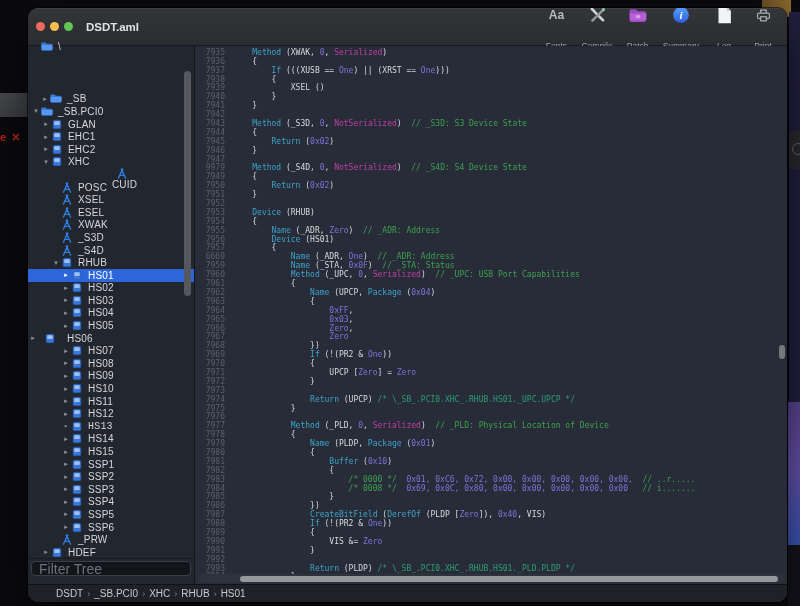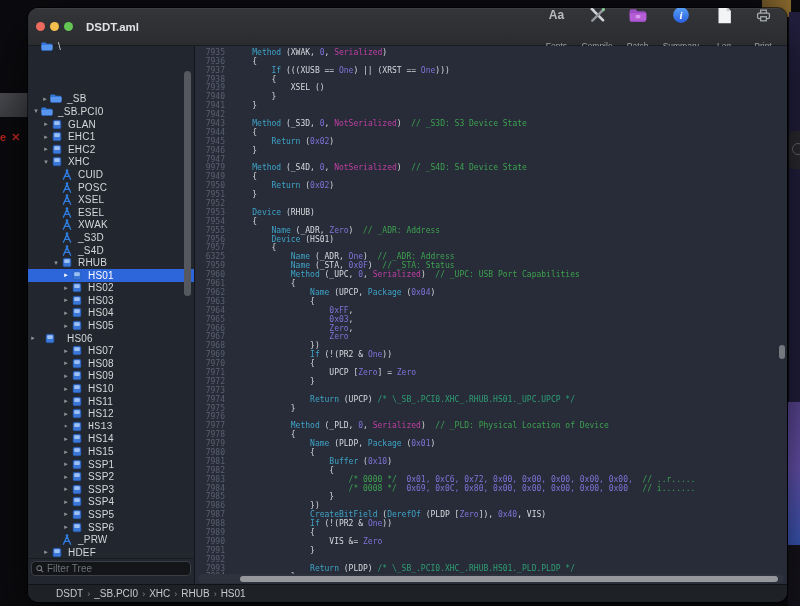--- a/index.html
+++ b/index.html
@@ -36,21 +36,21 @@
   .trow.sel{background:#2c66da;color:#fff}
   .chev{width:10px;font-size:7px;color:#8f9398;text-align:center;flex:0 0 auto;line-height:10px}
   .sel .chev{color:#fff}
   .tico{width:13px;height:11px;flex:0 0 auto;display:flex;align-items:center}
   .tico svg{width:12px;height:11px}
   .tlabel{margin-left:4px;letter-spacing:.2px}
   .side-scroll{position:absolute;right:3px;top:25px;width:7px;height:225px;background:#55585f;border-radius:4px}
 
   .filter-row{flex:0 0 auto;height:20px;padding:2px 3px 3px;border-top:1px solid #191b20}
   .filter-field{height:13px;background:#141519;border:1px solid #3b3e45;border-radius:4px;display:flex;align-items:center;padding:0 4px;gap:3px}
-  .filter-field input{flex:1;background:transparent;border:none;outline:none;color:#a7aaad;font-size:10px;font-family:"Liberation Sans",sans-serif;padding:0}
+  .filter-field input{flex:1;background:transparent;border:none;outline:none;color:#a7aaad;font-size:14px;font-family:"Liberation Sans",sans-serif;padding:0}
   .filter-field input::placeholder{color:#6e7278}
 
   
   .editor{flex:1;position:relative;background:#272c38;overflow:hidden}
   .codewrap{position:absolute;left:0;right:0;top:-6px}
   .line{height:8.9px;display:flex;font-family:"DejaVu Sans Mono",monospace;font-size:8px;line-height:8.9px;white-space:pre}
   .lnum{width:30px;text-align:right;color:#58606f;flex:0 0 auto}
   .lcode{margin-left:8px}
   .k{color:#3fa3c7}.n{color:#7d74d9}.s{color:#bf3fa3}.c{color:#3da14f}.t{color:#2f9d74}.w{color:#d6d9de}
   .htrack{position:absolute;bottom:1px;left:3px;right:3px;height:9px;background:#2e323d;border-radius:5px}
@@ -218,21 +218,21 @@
             <span class="chev">▾</span>
             <span class="tico">
               <svg viewBox="0 0 16 13">
                 <rect x="2.8" y=".8" width="10.4" height="11.4" rx="2" fill="#3a77d8"></rect>
                 <rect x="4.3" y="2.3" width="7.4" height="5" rx="1" fill="#9cc0f4"></rect>
                 <rect x="2.8" y=".8" width="10.4" height="11.4" rx="2" fill="none" stroke="#2457ae" stroke-width=".8"></rect>
               </svg>
             </span>
             <span class="tlabel">XHC</span>
           </div>
-          <div class="trow" style="padding-left: 23px;">
+          <div class="trow" style="padding-left: 23px; flex-direction: column;">
             <span class="chev"></span>
             <span class="tico">
               <svg viewBox="0 0 14 14">
                 <circle cx="7" cy="2" r="1.7" fill="#2f7de1"></circle>
                 <path d="M7 3 L2.4 13 M7 3 L11.6 13 M4 9.4 L10 9.4" stroke="#2f7de1" stroke-width="1.7" fill="none" stroke-linecap="round"></path>
               </svg>
             </span>
             <span class="tlabel">CUID</span>
           </div>
           <div class="trow" style="padding-left: 23px;">
@@ -633,21 +633,21 @@
           <div class="line"><span class="lnum">9979</span><span class="lcode"><span class="w">    </span><span class="k">Method</span><span class="w"> (_S4D, </span><span class="n">0</span><span class="w">, </span><span class="s">NotSerialized</span><span class="w">)  </span><span class="c">// _S4D: S4 Device State</span></span></div>
           <div class="line"><span class="lnum">7949</span><span class="lcode"><span class="w">    {</span></span></div>
           <div class="line"><span class="lnum">7950</span><span class="lcode"><span class="w">        </span><span class="k">Return</span><span class="w"> (</span><span class="n">0x02</span><span class="w">)</span></span></div>
           <div class="line"><span class="lnum">7951</span><span class="lcode"><span class="w">    }</span></span></div>
           <div class="line"><span class="lnum">7952</span><span class="lcode"></span></div>
           <div class="line"><span class="lnum">7953</span><span class="lcode"><span class="w">    </span><span class="k">Device</span><span class="w"> (RHUB)</span></span></div>
           <div class="line"><span class="lnum">7954</span><span class="lcode"><span class="w">    {</span></span></div>
           <div class="line"><span class="lnum">7955</span><span class="lcode"><span class="w">        </span><span class="k">Name</span><span class="w"> (_ADR, </span><span class="n">Zero</span><span class="w">)  </span><span class="c">// _ADR: Address</span></span></div>
           <div class="line"><span class="lnum">7956</span><span class="lcode"><span class="w">        </span><span class="k">Device</span><span class="w"> (HS01)</span></span></div>
           <div class="line"><span class="lnum">7957</span><span class="lcode"><span class="w">        {</span></span></div>
-          <div class="line"><span class="lnum">6325</span><span class="lcode"><span class="w">            </span><span class="k">Name</span><span class="w"> (_ADR, </span><span class="n">One</span><span class="w">)  </span><span class="c">// _ADR: Address</span></span></div>
+          <div class="line"><span class="lnum">6669</span><span class="lcode"><span class="w">            </span><span class="k">Name</span><span class="w"> (_ADR, </span><span class="n">One</span><span class="w">)  </span><span class="c">// _ADR: Address</span></span></div>
           <div class="line"><span class="lnum">7959</span><span class="lcode"><span class="w">            </span><span class="k">Name</span><span class="w"> (_STA, </span><span class="n">0x0F</span><span class="w">)  </span><span class="c">// _STA: Status</span></span></div>
           <div class="line"><span class="lnum">7960</span><span class="lcode"><span class="w">            </span><span class="k">Method</span><span class="w"> (_UPC, </span><span class="n">0</span><span class="w">, </span><span class="s">Serialized</span><span class="w">)  </span><span class="c">// _UPC: USB Port Capabilities</span></span></div>
           <div class="line"><span class="lnum">7961</span><span class="lcode"><span class="w">            {</span></span></div>
           <div class="line"><span class="lnum">7962</span><span class="lcode"><span class="w">                </span><span class="k">Name</span><span class="w"> (UPCP, </span><span class="k">Package</span><span class="w"> (</span><span class="n">0x04</span><span class="w">)</span></span></div>
           <div class="line"><span class="lnum">7963</span><span class="lcode"><span class="w">                {</span></span></div>
           <div class="line"><span class="lnum">7964</span><span class="lcode"><span class="w">                    </span><span class="n">0xFF</span><span class="w">,</span></span></div>
           <div class="line"><span class="lnum">7965</span><span class="lcode"><span class="w">                    </span><span class="n">0x03</span><span class="w">,</span></span></div>
           <div class="line"><span class="lnum">7966</span><span class="lcode"><span class="w">                    </span><span class="n">Zero</span><span class="w">,</span></span></div>
           <div class="line"><span class="lnum">7967</span><span class="lcode"><span class="w">                    </span><span class="n">Zero</span></span></div>
           <div class="line"><span class="lnum">7968</span><span class="lcode"><span class="w">                })</span></span></div>

